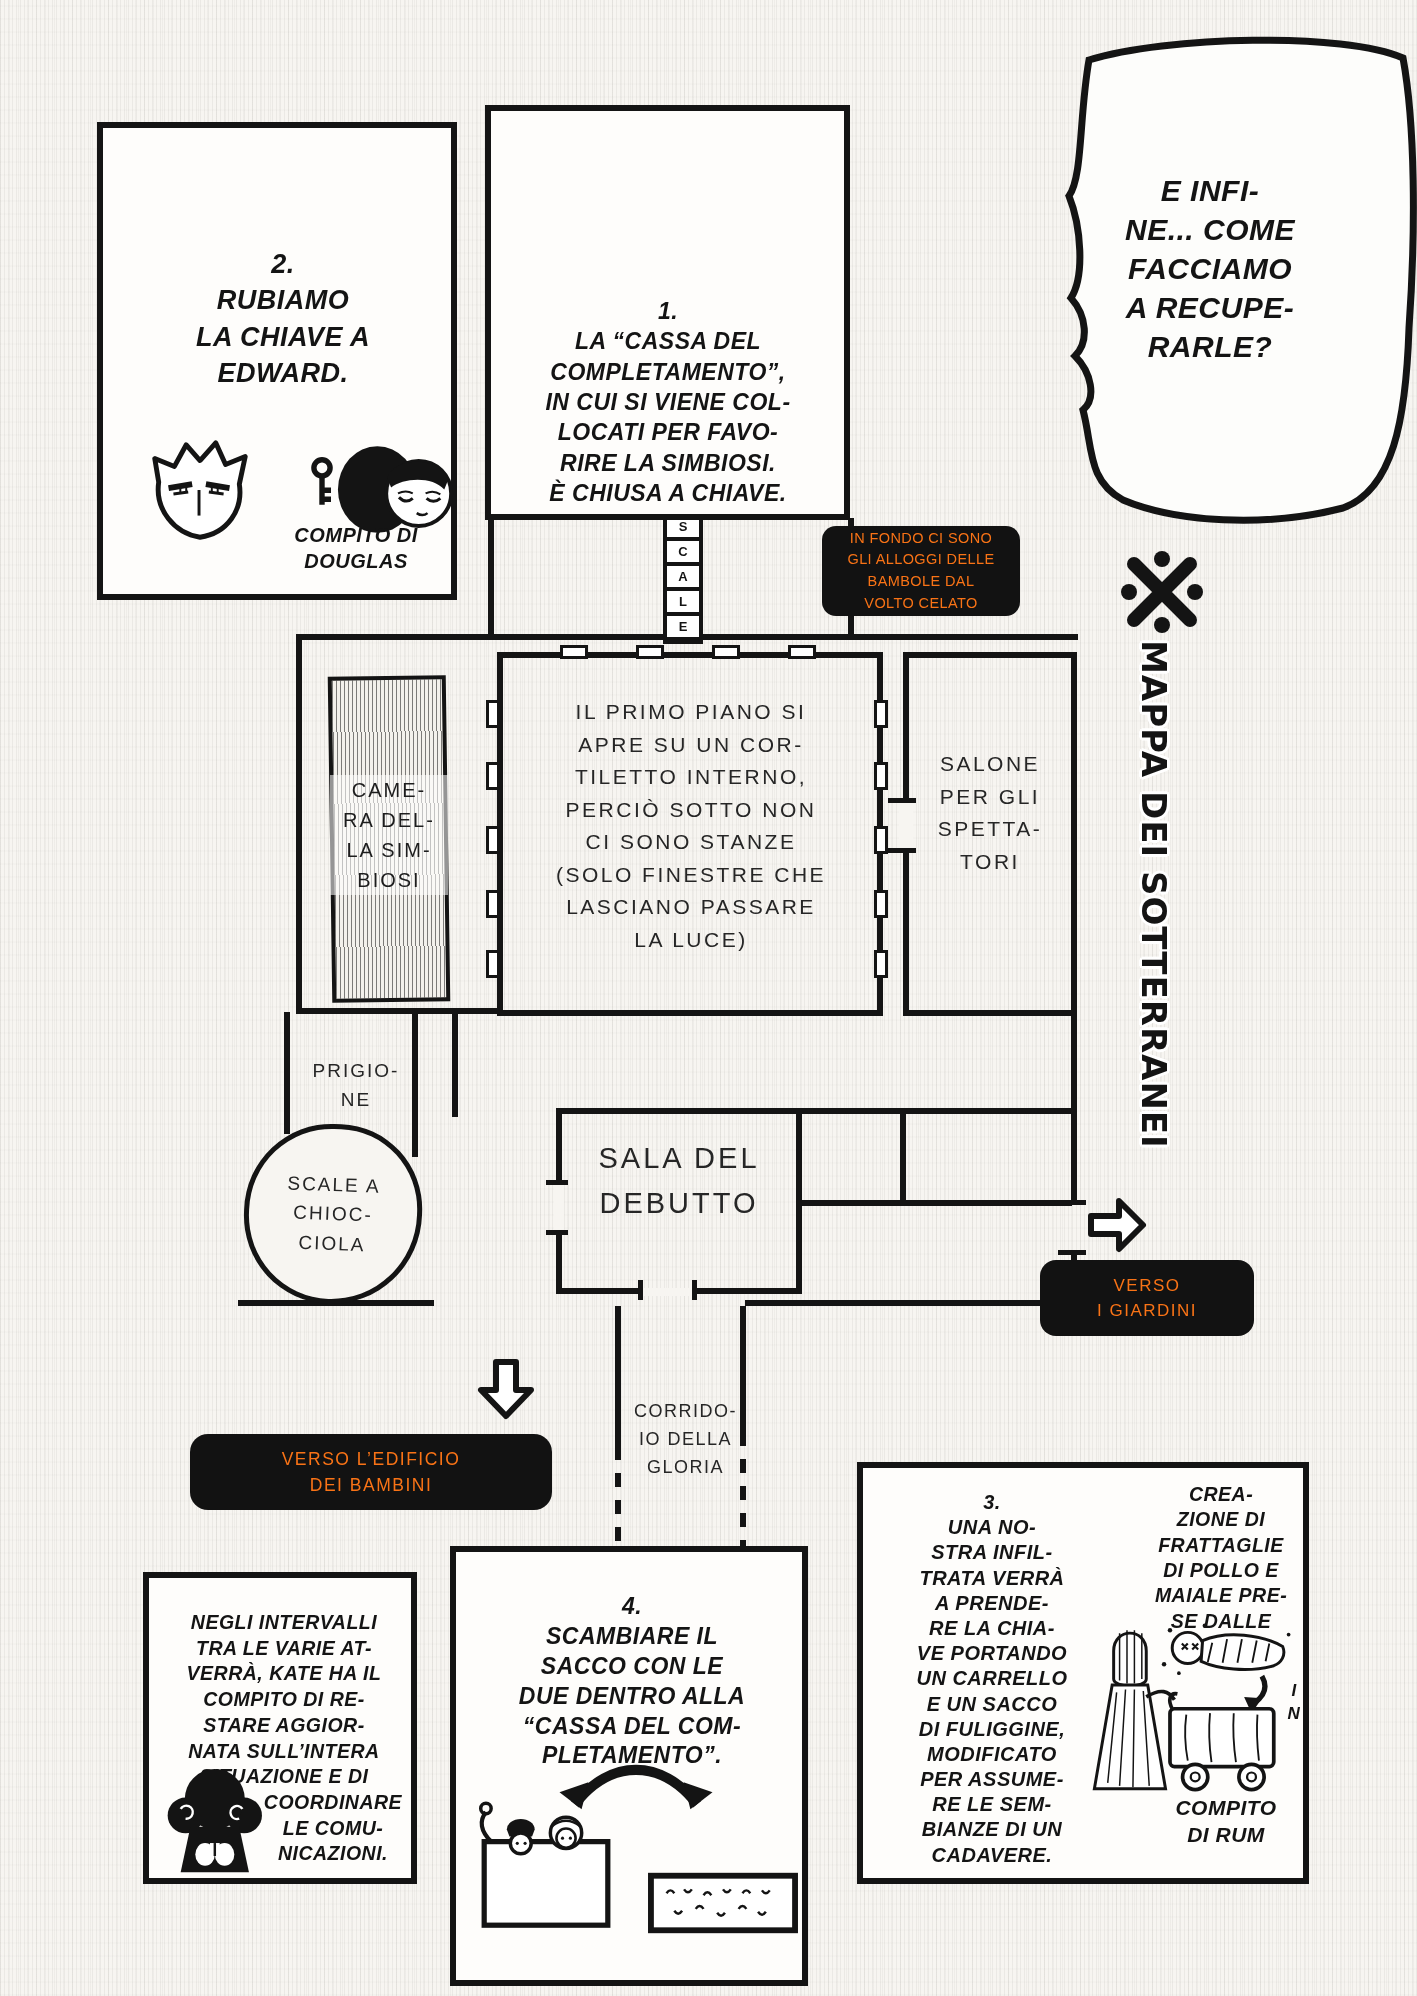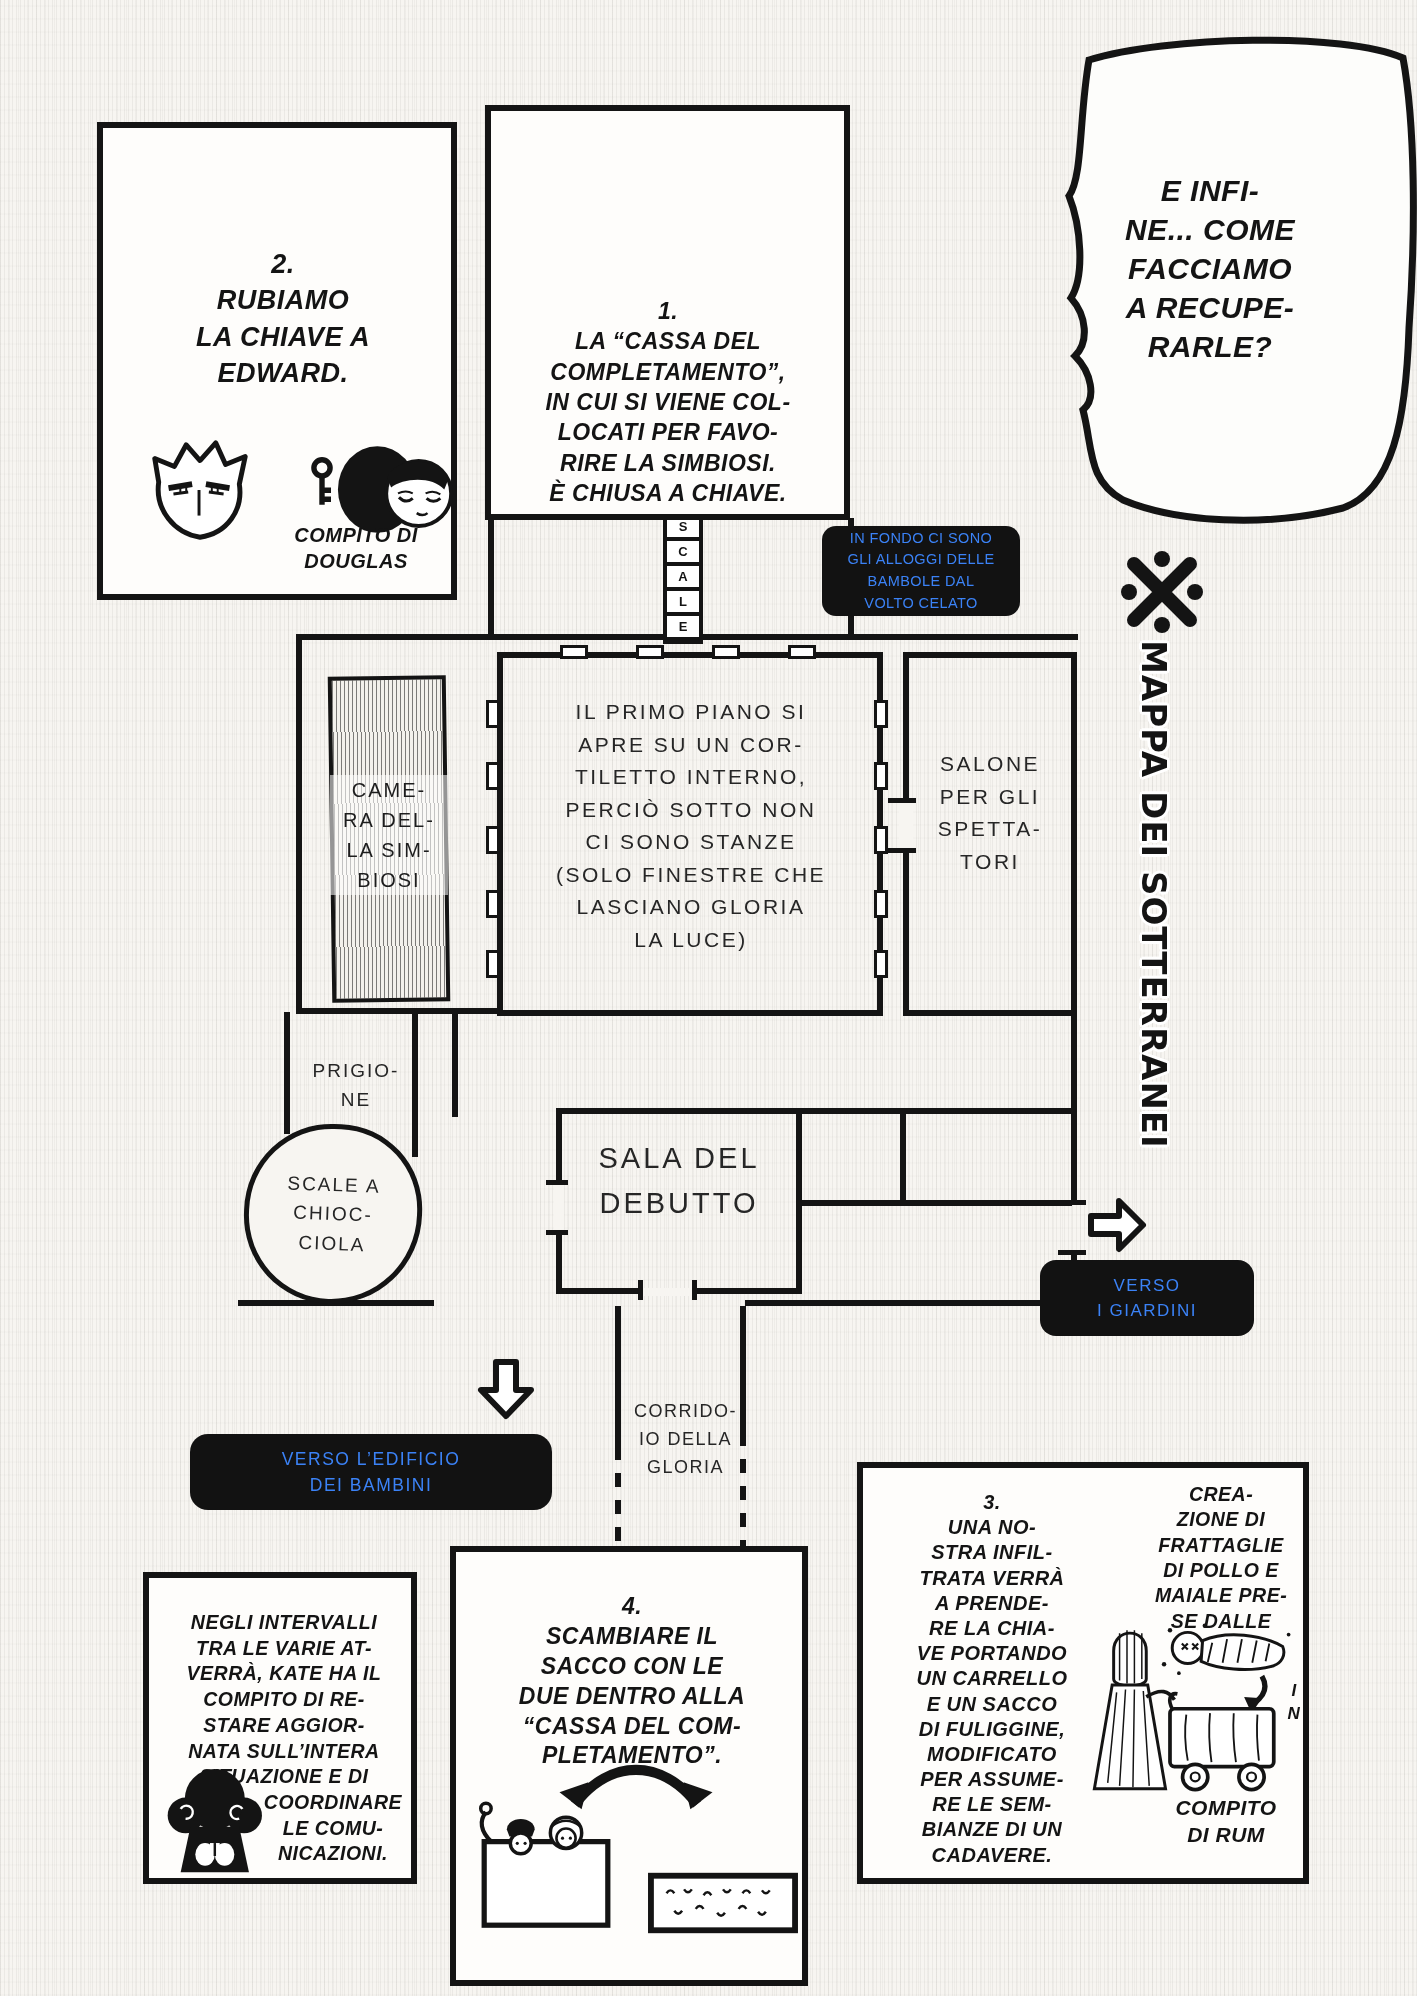--- a/index.html
+++ b/index.html
@@ -16,21 +16,21 @@
   .panel{ position:absolute; background:#fefdfb; border:6px solid #141414; z-index:6; }
   .comic{
     font-family:"Liberation Sans", sans-serif; font-style:italic; font-weight:bold;
     color:#141414; text-align:center; letter-spacing:.5px;
   }
   .maptext{
     position:absolute; z-index:4; font-family:"Liberation Sans", sans-serif;
     color:#262626; letter-spacing:2.5px; text-align:center; line-height:1.55;
   }
   .sign{
-    position:absolute; z-index:5; background:#121212; color:#3b82f6; border-radius:16px;
+    position:absolute; z-index:5; background:#121212; color:#f97316; border-radius:16px;
     display:flex; align-items:center; justify-content:center; text-align:center;
     letter-spacing:1.5px; line-height:1.5;
   }
   .wall{ position:absolute; background:#141414; z-index:1; }
   .wall-dash-v{ position:absolute; width:6px; z-index:1;
     background:repeating-linear-gradient(180deg,#141414 0 14px, rgba(0,0,0,0) 14px 27px); }
   .gap{ position:absolute; background:#f7f5f1; z-index:2; }
   .tick{ position:absolute; background:#141414; z-index:3; }
   .win{ position:absolute; background:#fff; border:3px solid #141414; z-index:3; }
   .room-border{ position:absolute; border:6px solid #141414; z-index:1; }
@@ -198,21 +198,21 @@
 RA DEL-
 LA SIM-
 BIOSI</div>
 
   <div class="maptext pre" style="left:518px; top:696px; width:346px; font-size:21px;">IL PRIMO PIANO SI
 APRE SU UN COR-
 TILETTO INTERNO,
 PERCIÒ SOTTO NON
 CI SONO STANZE
 (SOLO FINESTRE CHE
-LASCIANO GLORIA
+LASCIANO PASSARE
 LA LUCE)</div>
 
   <div class="maptext pre" style="left:912px; top:748px; width:156px; font-size:21px;">SALONE
 PER GLI
 SPETTA-
 TORI</div>
 
   <div class="maptext pre" style="left:294px; top:1056px; width:124px; font-size:19px; letter-spacing:2px;">PRIGIO-
 NE</div>
 

